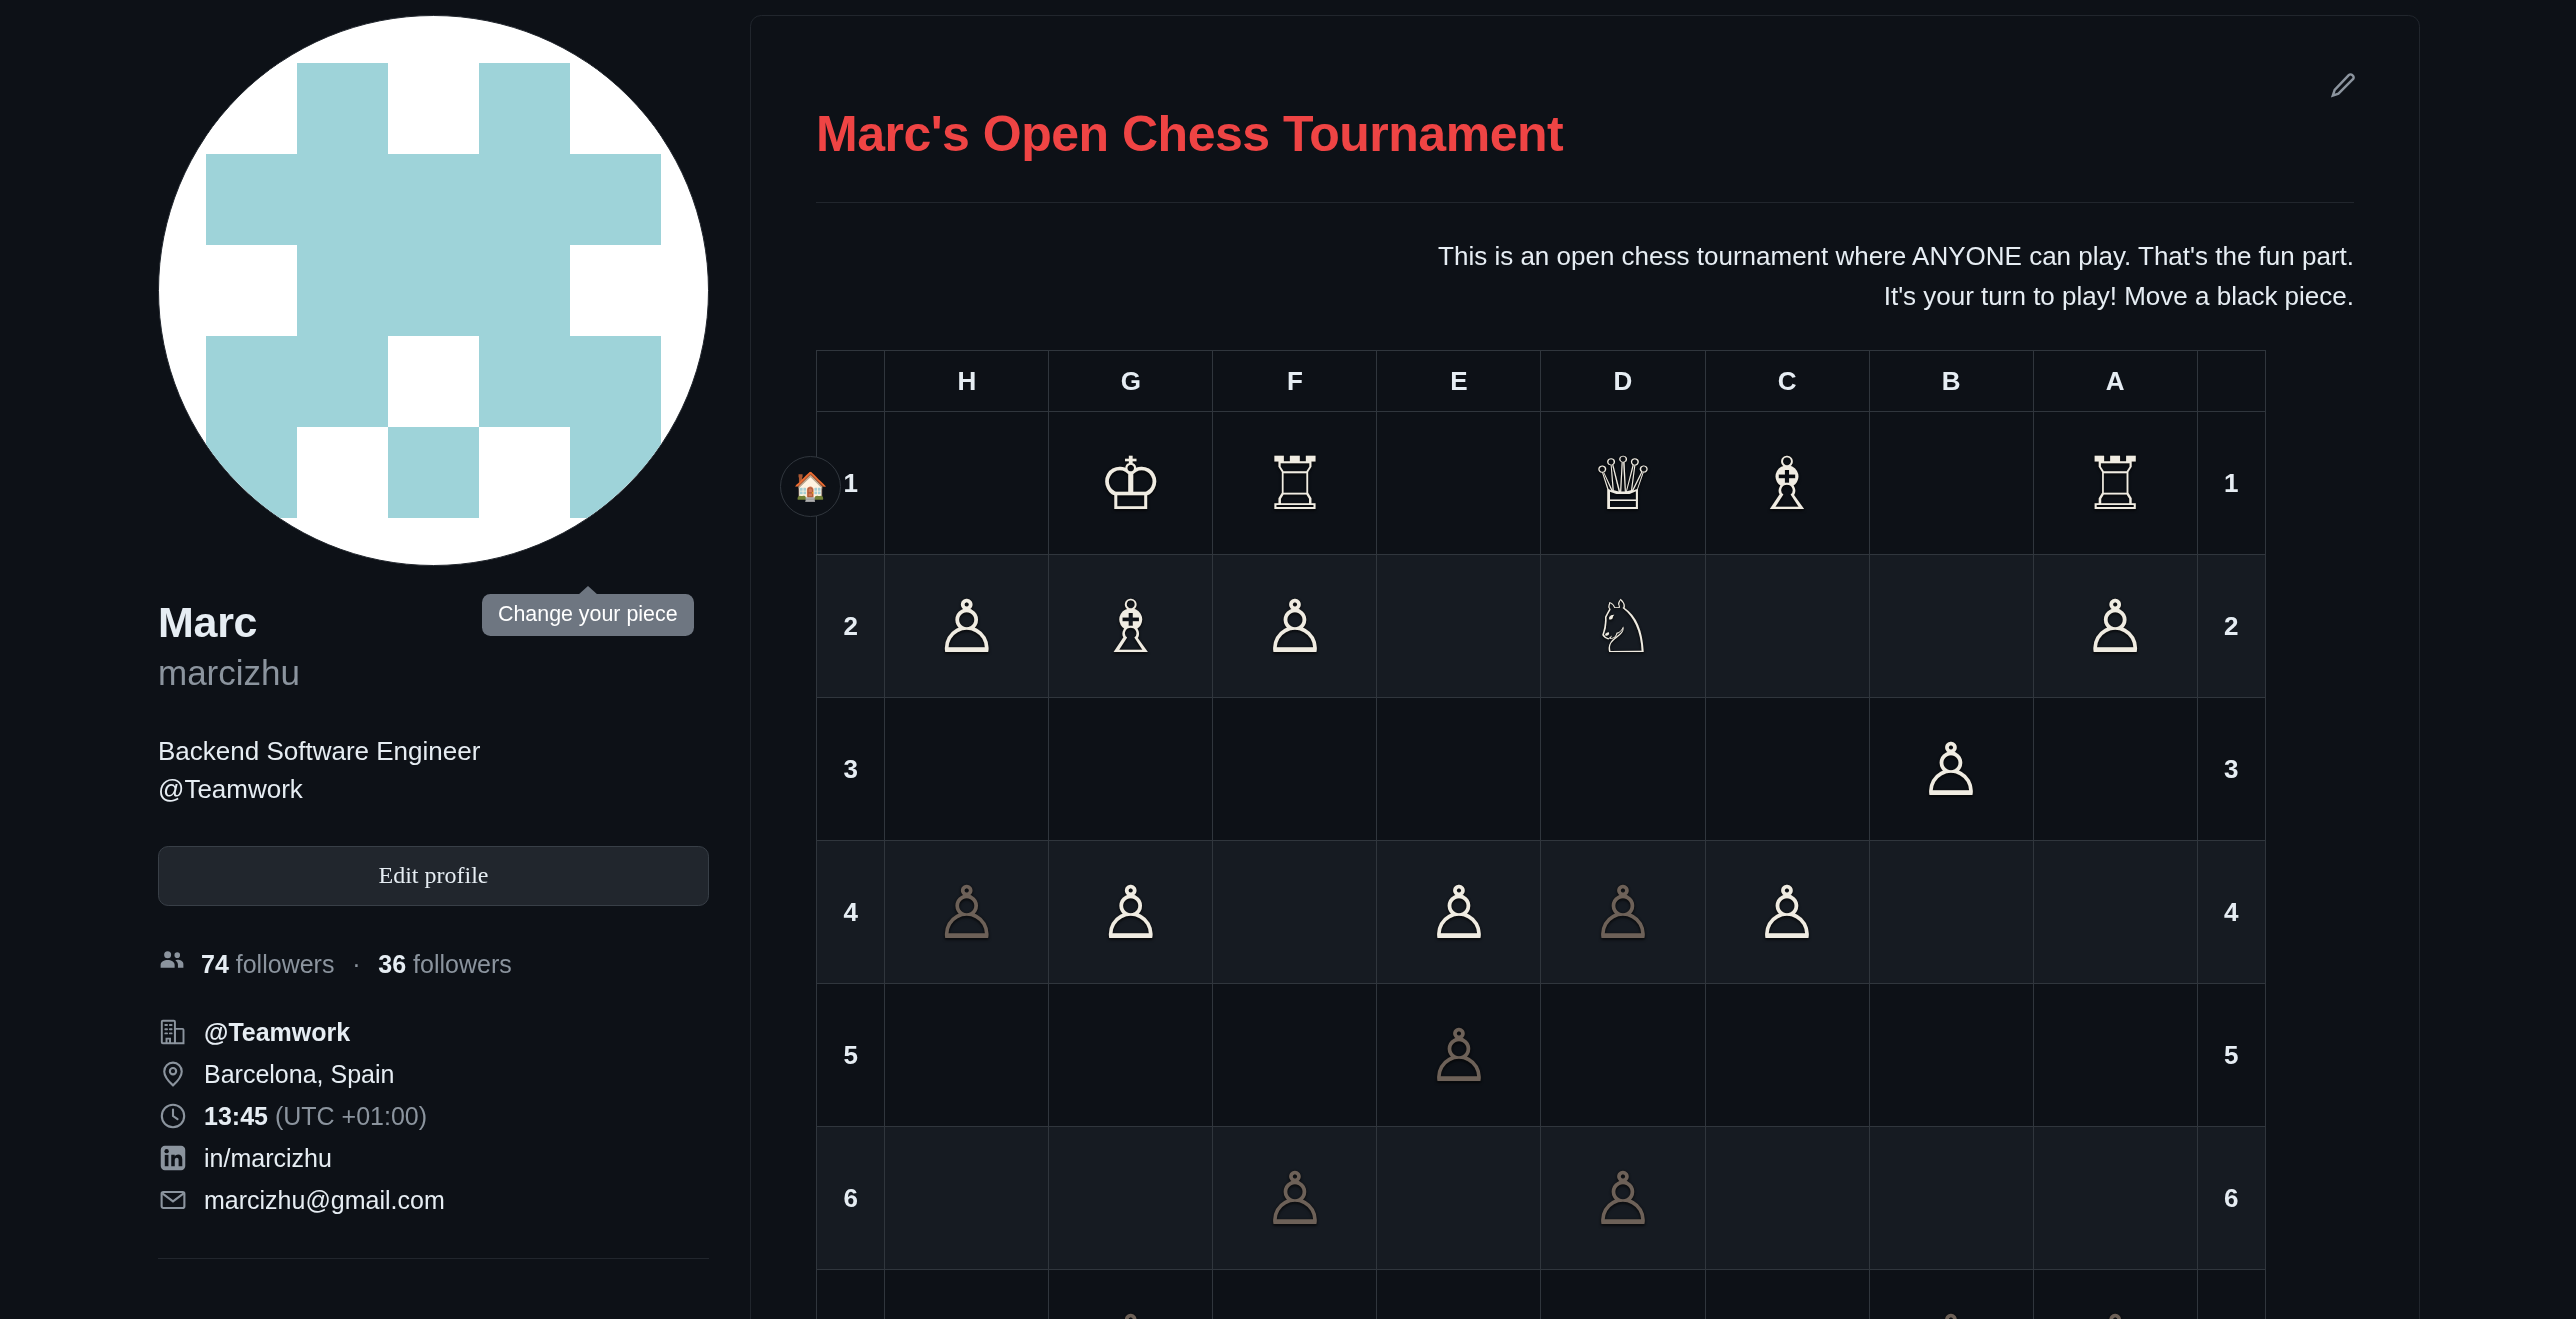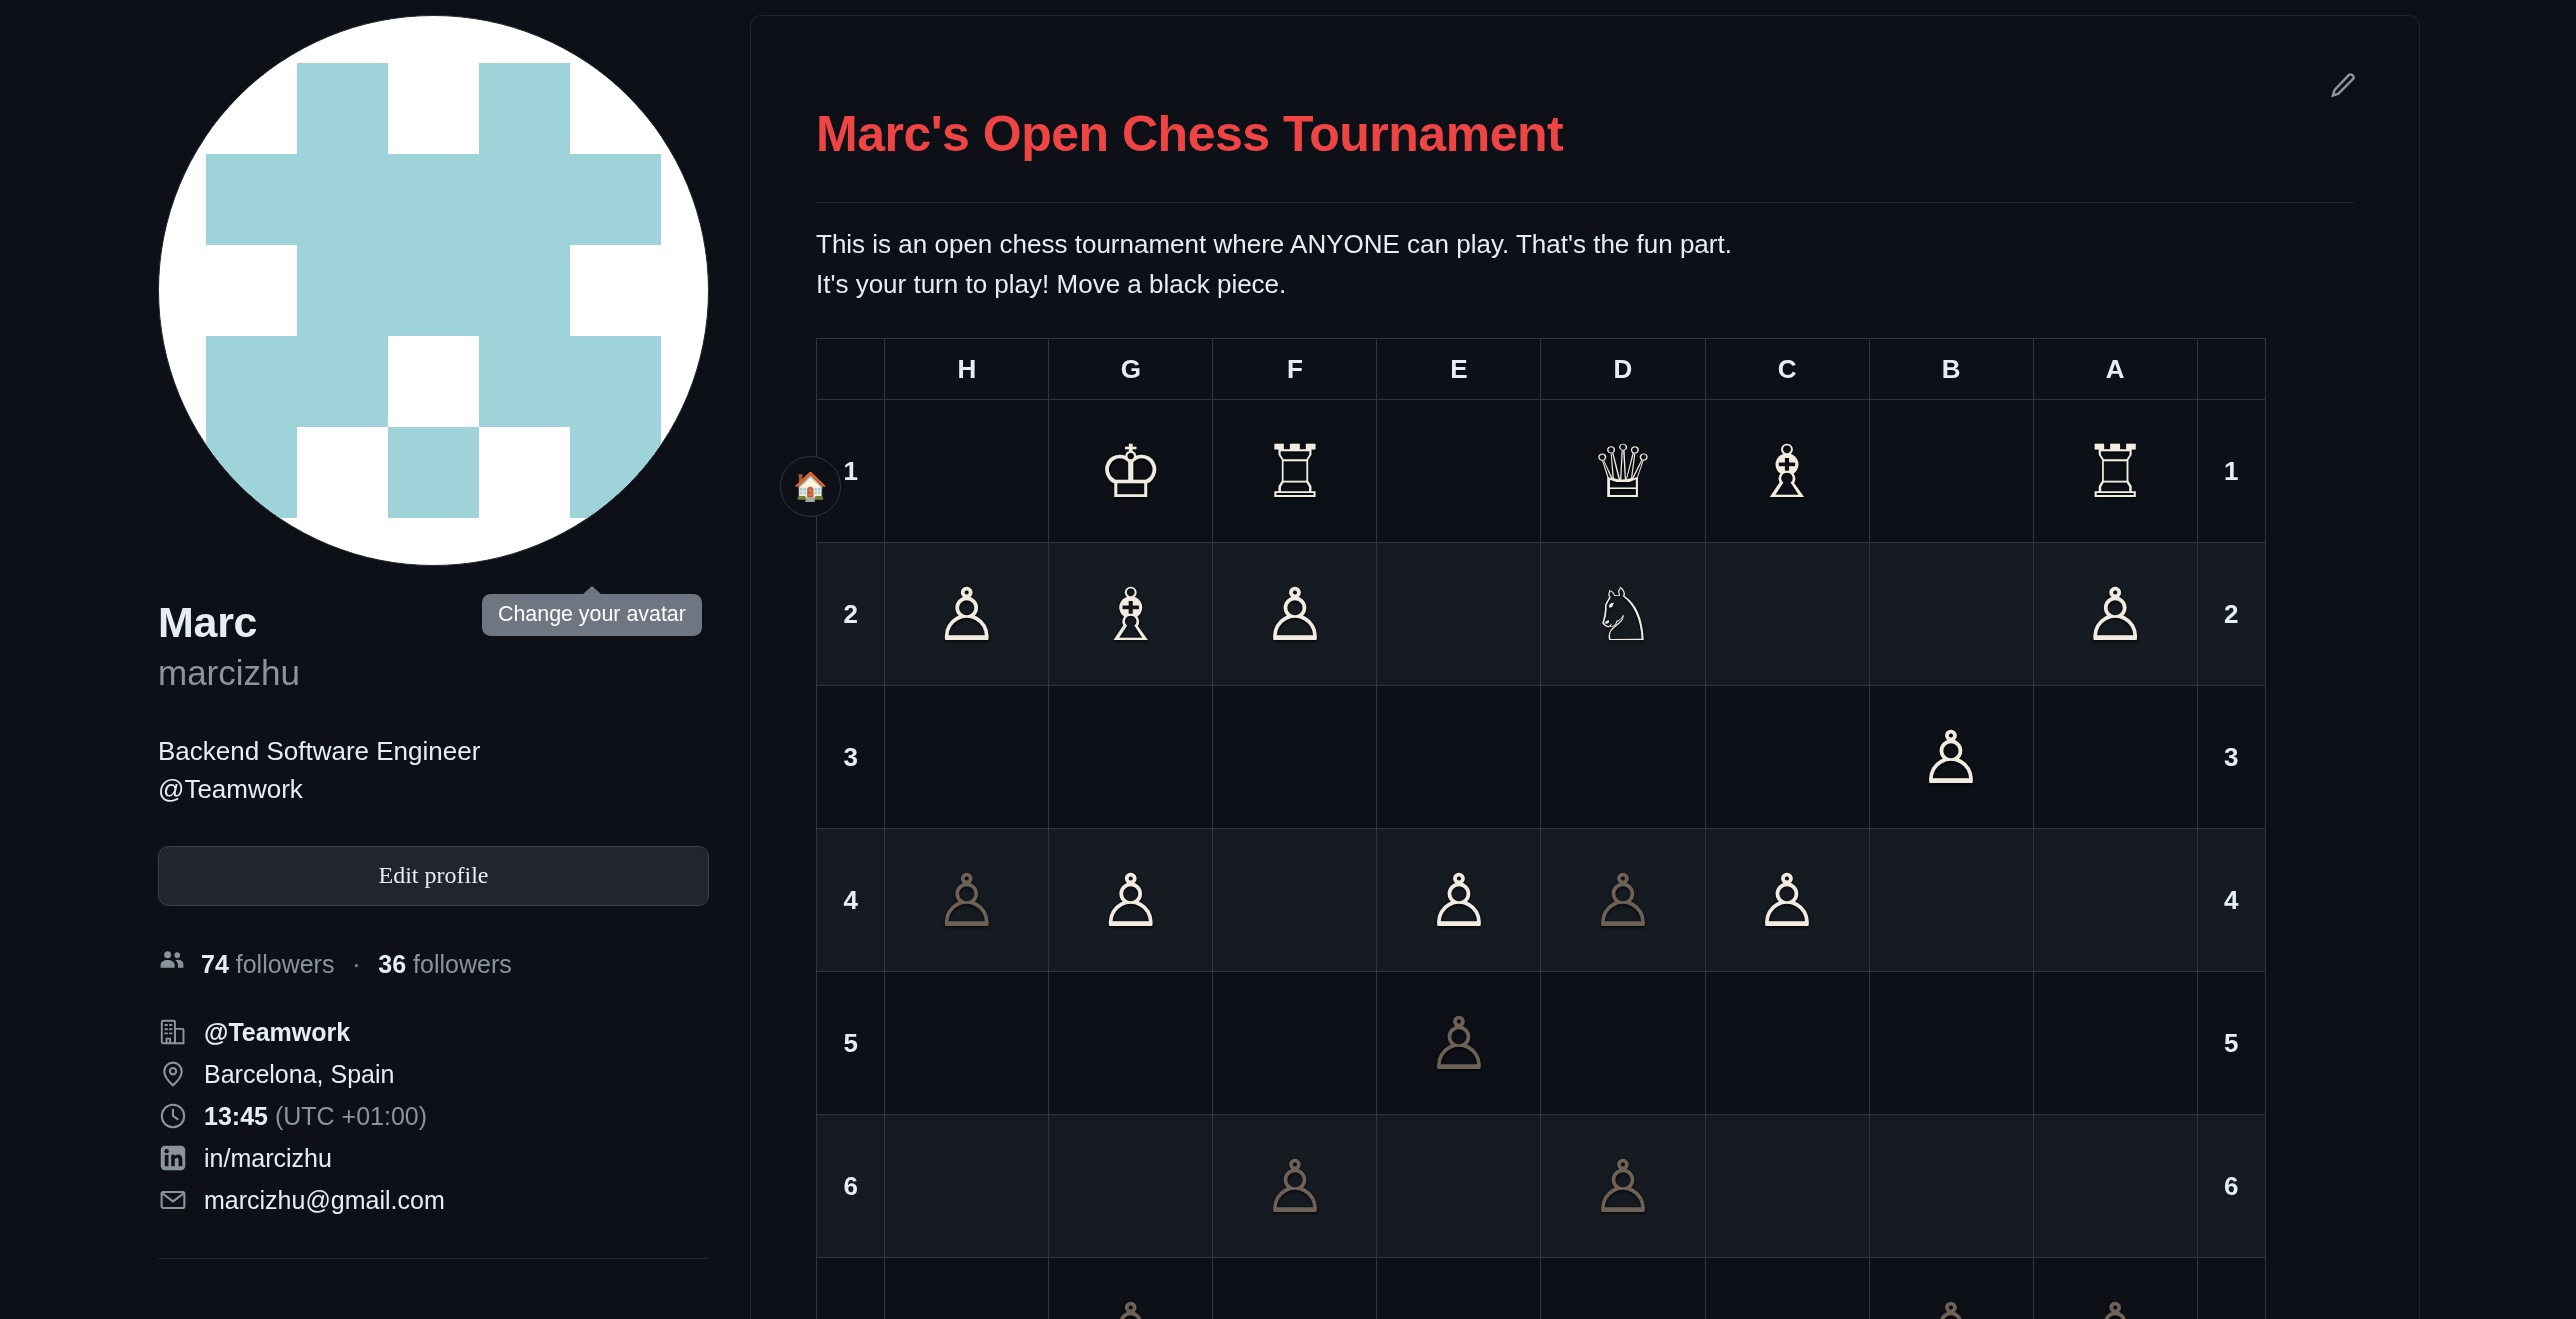--- a/index.html
+++ b/index.html
@@ -139,22 +139,22 @@
     display: flex; align-items: center; justify-content: center;
   }
   .readme-title {
     margin-top: 35px;
     font-size: 50px; font-weight: bold; color: #ef4444;
     letter-spacing: -0.5px;
     padding-bottom: 39px;
     border-bottom: 0.9px solid #21262d;
   }
   .readme-para {
-    margin-top: 22px;
-    font-size: 26px; color: #e6edf3; line-height: 1.52;
+    margin-top: 34px;
+    font-size: 26px; color: #e6edf3; line-height: 1.52; text-align: right;
   }
 
   
   table.chess {
     margin-top: 34px;
     border-collapse: collapse;
     table-layout: fixed;
     width: 1450px;
   }
   table.chess col.edge { width: 67px; }
@@ -215,21 +215,21 @@
             <div class="ic-cell" style="background: rgb(158, 211, 217);"></div>
             <div class="ic-cell" style="background: rgb(255, 255, 255);"></div>
             <div class="ic-cell" style="background: rgb(158, 211, 217);"></div>
             <div class="ic-cell" style="background: rgb(255, 255, 255);"></div>
             <div class="ic-cell" style="background: rgb(158, 211, 217);"></div>
           </div>
       </div>
       <div class="status-badge">
         <span>🏠</span>
       </div>
-      <div class="tooltip">Change your avatar</div>
+      <div class="tooltip">Change your piece</div>
     </div>
 
     <div class="full-name">Marc</div>
     <div class="login-name">marcizhu</div>
 
     <div class="bio">
       <div>Backend Software Engineer</div>
       <div>@Teamwork</div>
     </div>
 

